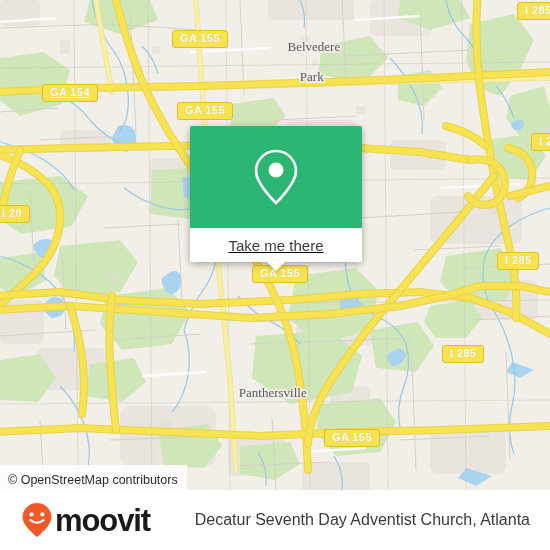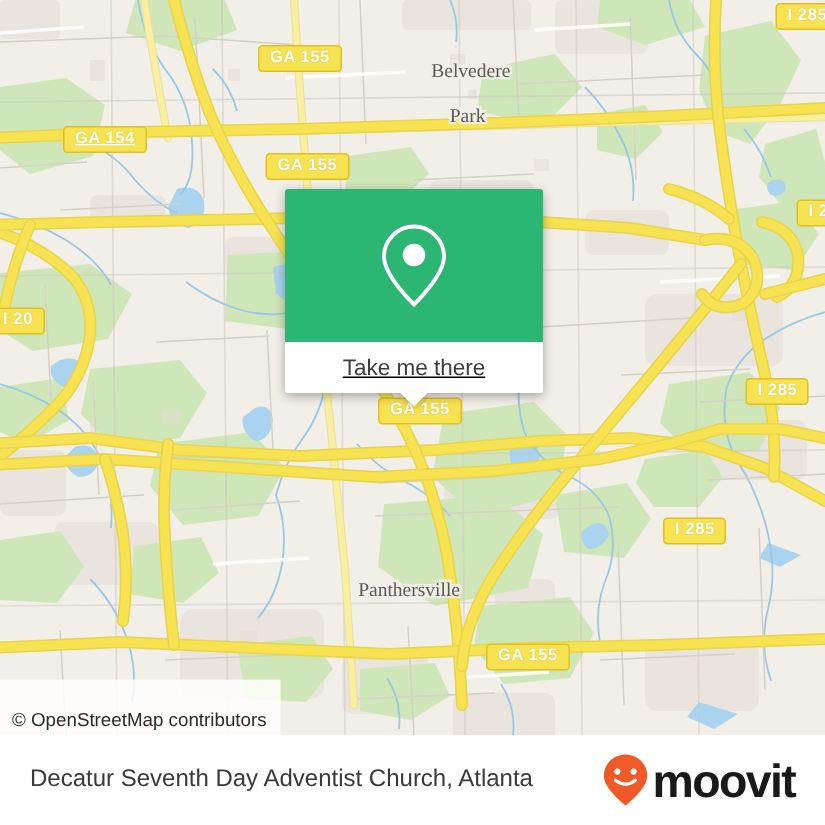--- a/index.html
+++ b/index.html
@@ -108,21 +108,21 @@
   }
 
   
   #osm-attrib {
     position: absolute;
     left: 0;
     bottom: 0;
     height: 21px;
     display: flex;
     align-items: center;
-    padding: 16px 9px 0 8px;
+    padding: 4px 9px 0 8px;
     background: rgba(255,255,255,.82);
     color: #2b2b2b;
     font-size: 12.5px;
     white-space: nowrap;
   }
 
   
   #footer {
     position: absolute;
     left: 0;
@@ -426,26 +426,26 @@
       </div>
       <div id="popup-tail"></div>
     </div>
 
     <div id="osm-attrib">
       <span>© OpenStreetMap contributors</span>
     </div>
   </div>
 
   <div id="footer">
-    <div id="footer-title">Decatur Seventh Day Adventist Church, Atlanta</div>
-
     <div id="brand">
       <svg width="34" height="36" viewBox="0 0 34 36">
         <path d="M17 1 C9 1 2.5 7.4 2.5 15.2 C2.5 24 17 35 17 35 C17 35 31.5 24 31.5 15.2 C31.5 7.4 25 1 17 1 Z" fill="#f05a28"></path>
         <circle cx="11.6" cy="12.4" r="2.05" fill="#ffffff"></circle>
         <circle cx="22.4" cy="12.4" r="2.05" fill="#ffffff"></circle>
         <path d="M10.4 18.1 Q17 23.4 23.6 18.1" fill="none" stroke="#ffffff" stroke-width="2.1" stroke-linecap="round"></path>
       </svg>
       <span id="brand-word">moovit</span>
     </div>
+
+    <div id="footer-title">Decatur Seventh Day Adventist Church, Atlanta</div>
   </div>
 
 </div>
 
 </body></html>

